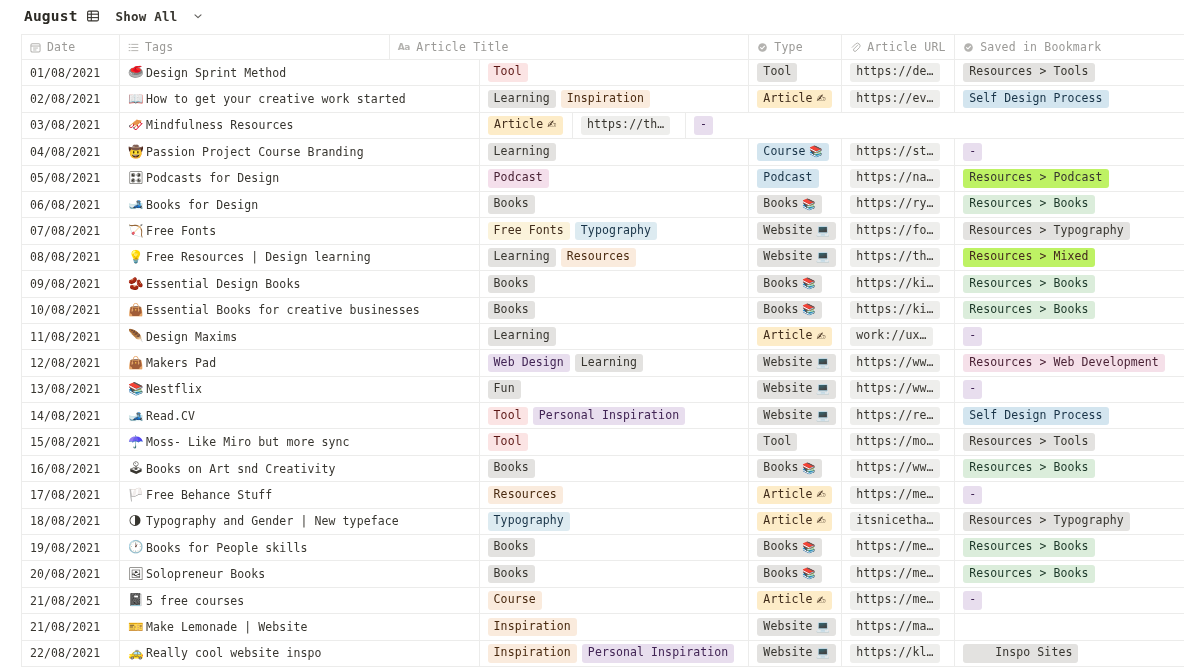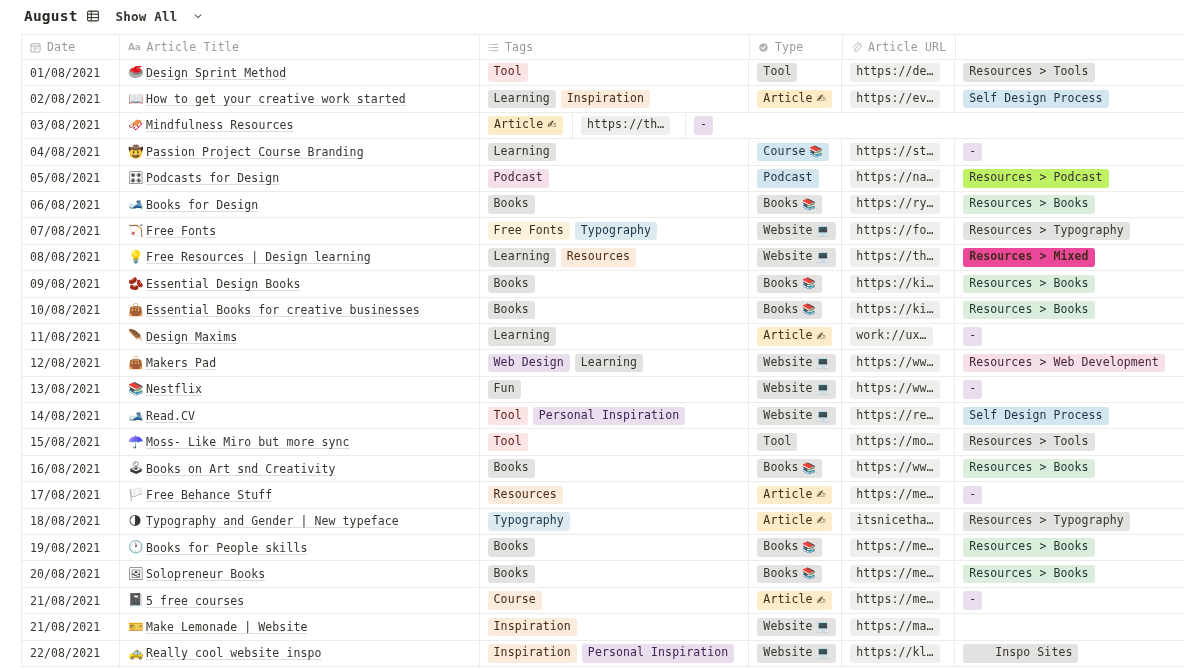--- a/index.html
+++ b/index.html
@@ -116,21 +116,20 @@
     font-size: 12.5px;
     line-height: 1;
     flex: none;
     width: 14px;
     text-align: center;
     font-family: "DejaVu Sans", "Liberation Sans", sans-serif;
   }
   .title-txt {
     font-size: 11.5px;
     color: #37352f;
-    text-decoration: underline;
     text-decoration-color: #dcdcda;
     text-underline-offset: 2px;
     letter-spacing: 0.1px;
     overflow: hidden;
     text-overflow: ellipsis;
   }
 
   .pill {
     display: inline-flex;
     align-items: center;
@@ -189,56 +188,65 @@
       <span class="hdr-ico">
         <svg width="11" height="11" viewBox="0 0 12 12">
           <rect x="1" y="1.8" width="10" height="9.2" rx="1.4" fill="none" stroke="#b4b3b0" stroke-width="1.1"></rect>
           <line x1="1" y1="4.4" x2="11" y2="4.4" stroke="#b4b3b0" stroke-width="1.1"></line>
           <line x1="3.4" y1="6.6" x2="8.6" y2="6.6" stroke="#b4b3b0" stroke-width="1"></line>
           <line x1="3.4" y1="8.7" x2="7" y2="8.7" stroke="#b4b3b0" stroke-width="1"></line>
         </svg>
       </span>
       <span>Date</span>
     </div>
-    <div class="cell c-title">
-      <span class="hdr-ico aa-ico">Aa</span>
-      <span>Article Title</span>
-    </div>
     <div class="cell c-tags">
       <span class="hdr-ico">
         <svg width="11" height="11" viewBox="0 0 12 12">
           <g stroke="#b4b3b0" stroke-width="1.05" stroke-linecap="round">
             <line x1="1.2" y1="2.6" x2="2.2" y2="2.6"></line>
               <line x1="4" y1="2.6" x2="10.8" y2="2.6"></line>
             <line x1="1.2" y1="6" x2="2.2" y2="6"></line>
               <line x1="4" y1="6" x2="10.8" y2="6"></line>
             <line x1="1.2" y1="9.4" x2="2.2" y2="9.4"></line>
               <line x1="4" y1="9.4" x2="10.8" y2="9.4"></line>
           </g>
         </svg>
       </span>
       <span>Tags</span>
+    </div>
+    <div class="cell c-title">
+      <span class="hdr-ico aa-ico">Aa</span>
+      <span>Article Title</span>
     </div>
     <div class="cell c-type">
       <span class="hdr-ico">
         <svg width="11" height="11" viewBox="0 0 12 12">
           <circle cx="6" cy="6" r="4.7" fill="#b4b3b0"></circle>
           <polyline points="3.9,6.1 5.4,7.6 8.2,4.6" fill="none" stroke="#ffffff" stroke-width="1.2" stroke-linecap="round" stroke-linejoin="round"></polyline>
         </svg>
       </span>
       <span>Type</span>
     </div>
     <div class="cell c-url">
       <span class="hdr-ico">
         <svg width="11" height="11" viewBox="0 0 12 12">
           <path d="M8.6 3.2 L4.3 7.5 a1.6 1.6 0 0 0 2.3 2.3 L10.2 6.2 a2.9 2.9 0 0 0 -4.1 -4.1 L2.4 5.8" fill="none" stroke="#b4b3b0" stroke-width="1.05" stroke-linecap="round"></path>
         </svg>
       </span>
       <span>Article URL</span>
     </div>
+    <div class="cell c-book">
+      <span class="hdr-ico">
+        <svg width="11" height="11" viewBox="0 0 12 12">
+          <circle cx="6" cy="6" r="4.7" fill="#b4b3b0"></circle>
+          <polyline points="3.9,6.1 5.4,7.6 8.2,4.6" fill="none" stroke="#ffffff" stroke-width="1.2" stroke-linecap="round" stroke-linejoin="round"></polyline>
+        </svg>
+      </span>
+      <span>Saved in Bookmark</span>
+    </div>
   </div>
   <div id="rows-host">
       <div class="row">
         <div class="cell c-date">
           <span class="date-txt">01/08/2021</span>
         </div>
         <div class="cell c-title">
           <div class="title-wrap">
             <span class="emoji">🥌</span>
             <span class="title-txt">Design Sprint Method</span>
@@ -408,21 +416,21 @@
           <span class="pill" style="background: rgb(227, 226, 224); color: rgb(55, 53, 47);">Learning</span>
           <span class="pill" style="background: rgb(250, 235, 221); color: rgb(73, 41, 15);">Resources</span>
         </div>
         <div class="cell c-type">
           <span class="pill" style="background: rgb(227, 226, 224); color: rgb(55, 53, 47);">Website<span class="pe">💻</span></span>
         </div>
         <div class="cell c-url">
           <span class="url-pill">https://th…</span>
         </div>
         <div class="cell c-book">
-          <span class="pill" style="background: #ec4899; color: rgb(68, 42, 30); font-weight: bold;">Resources &gt; Mixed</span>
+          <span class="pill" style="background: #bef264; color: rgb(68, 42, 30);">Resources &gt; Mixed</span>
         </div>
       </div>
       <div class="row">
         <div class="cell c-date">
           <span class="date-txt">09/08/2021</span>
         </div>
         <div class="cell c-title">
           <div class="title-wrap">
             <span class="emoji">🫘</span>
             <span class="title-txt">Essential Design Books</span>

